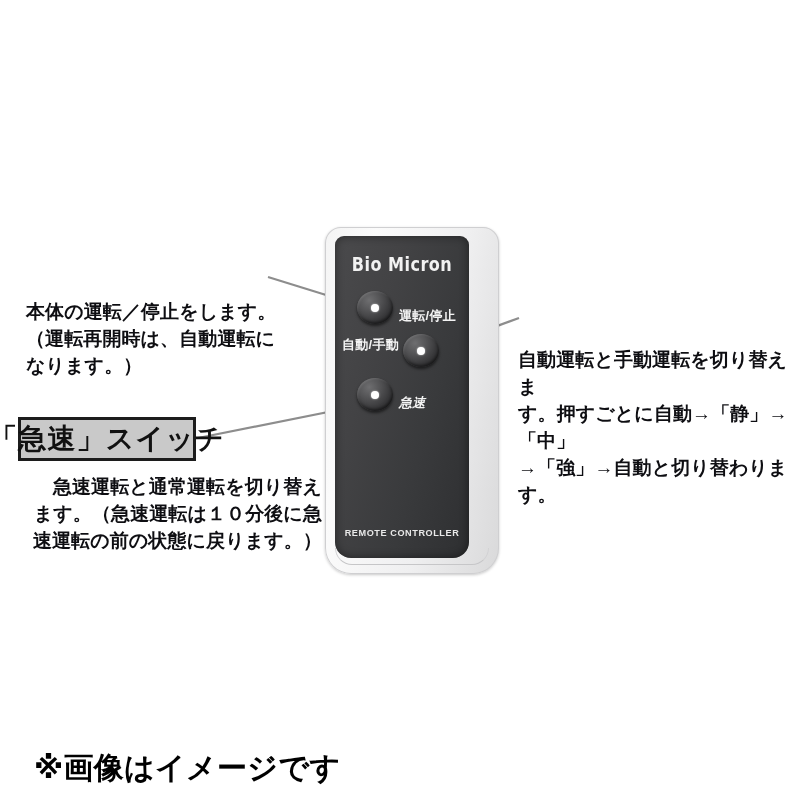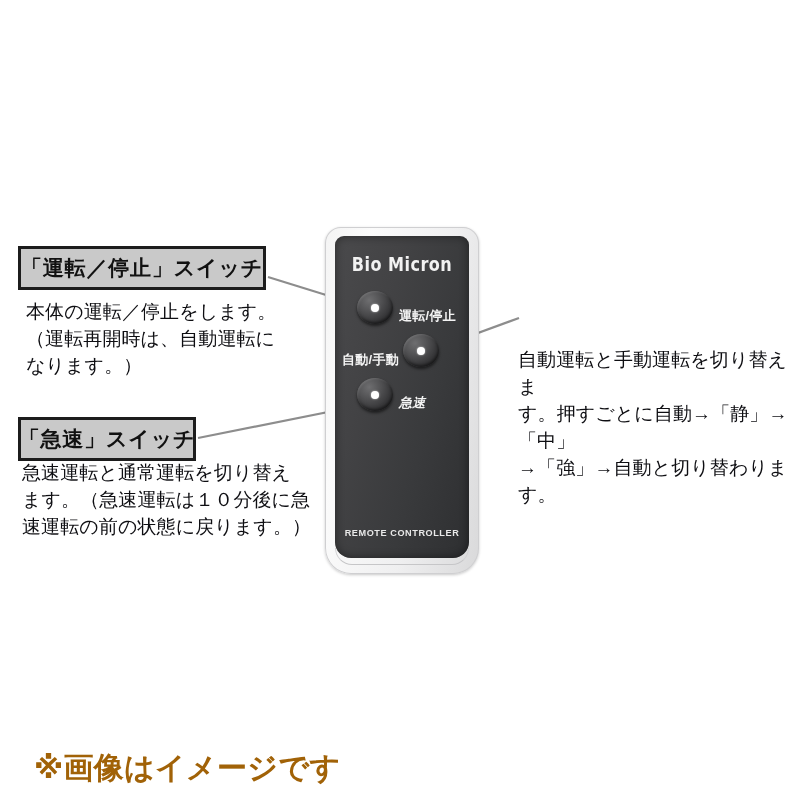--- a/index.html
+++ b/index.html
@@ -26,55 +26,56 @@
     border: 3px solid #1c1c1c;
     display: flex;
     align-items: center;
     justify-content: center;
     color: #111111;
     font-weight: 700;
     letter-spacing: 0.04em;
     white-space: nowrap;
   }
   #box-unten   { left: 18px;  top: 246px; width: 248px; height: 44px; font-size: 21px; }
-  #box-kyusoku { left: 18px;  top: 417px; width: 178px; height: 44px; font-size: 21px; text-align: center; }
+  #box-kyusoku { left: 18px;  top: 417px; width: 178px; height: 44px; font-size: 28px; text-align: center; }
   #box-jidou   { left: 521px; top: 295px; width: 260px; height: 44px; font-size: 21px; }
 
   
   .desc {
     position: absolute;
     color: #0e0e12;
     font-size: 19px;
     line-height: 1.42;
     letter-spacing: 0.005em;
     white-space: pre-line;
-    font-weight: 400;
+    font-weight: 700;
   }
   #desc-unten   { left: 26px;  top: 299px; width: 270px; }
-  #desc-kyusoku { left: 22px;  top: 460px; width: 300px; }
+  #desc-kyusoku { left: 22px;  top: 474px; width: 300px; text-align: right; }
   #desc-jidou   { left: 518px; top: 347px; width: 285px; }
 
   
   #connectors {
     position: absolute;
     left: 0; top: 0;
     width: 800px; height: 800px;
     pointer-events: none;
   }
 
   
   #remote-shell {
     position: absolute;
     left: 325px;
     top: 227px;
     width: 154px;
     height: 347px;
     border-radius: 16px 16px 26px 26px;
     background: linear-gradient(100deg,#f4f4f4 0%,#fbfbfb 22%,#efeff0 62%,#d9d9da 100%);
     box-shadow: 0 1px 3px rgba(0,0,0,0.22), inset 0 0 0 1px #cfcfd1;
+    padding-left: 20px;
   }
   #remote-shell::after {
     
     content: "";
     position: absolute;
     left: 10px;
     right: 10px;
     bottom: 9px;
     height: 16px;
     border-radius: 0 0 40px 40px;
@@ -137,21 +138,21 @@
   .btn-label {
     position: absolute;
     color: #f4f4f4;
     font-size: 13px;
     font-weight: 700;
     letter-spacing: 0.3px;
     white-space: nowrap;
     margin-top: 8px;
   }
   #label-power { left: 64px; top: 63px; }
-  #label-auto  { left: 7px;  top: 107px; }
+  #label-auto  { left: 7px;  top: 92px; }
   #label-rapid { left: 64px; top: 150px; font-style: italic; }
 
   #footer-text {
     position: absolute;
     left: 0; right: 0;
     bottom: 20px;
     text-align: center;
     color: #e9e9e9;
     font-size: 9.5px;
     font-weight: 700;
@@ -159,39 +160,36 @@
     transform: scaleX(0.96);
   }
 
   
   #image-note {
     position: absolute;
     left: 34px;
     top: 748px;
     font-size: 30px;
     font-weight: 700;
-    color: #a16207;
+    color: #000000;
     letter-spacing: 0.01em;
     white-space: nowrap;
   }
 </style>
 </head>
 <body>
 
 <div id="page">
 
   <svg id="connectors" viewBox="0 0 800 800" width="800" height="800" aria-hidden="true">
     <line x1="268" y1="277" x2="368" y2="308" stroke="#8d8d8d" stroke-width="2.2"></line>
     <line x1="519" y1="318" x2="437" y2="348" stroke="#8d8d8d" stroke-width="2.2"></line>
     <line x1="198" y1="438" x2="368" y2="404" stroke="#8d8d8d" stroke-width="2.2"></line>
   </svg>
 
-  <div id="box-unten" class="callout-box">
-    <span>「運転／停止」スイッチ</span>
-  </div>
   <div id="desc-unten" class="desc">本体の運転／停止をします。
 （運転再開時は、自動運転に
 なります。）</div>
 
   <div id="box-kyusoku" class="callout-box">
     <span>「急速」スイッチ</span>
   </div>
   <div id="desc-kyusoku" class="desc">急速運転と通常運転を切り替え
 ます。（急速運転は１０分後に急
 速運転の前の状態に戻ります。）</div>

